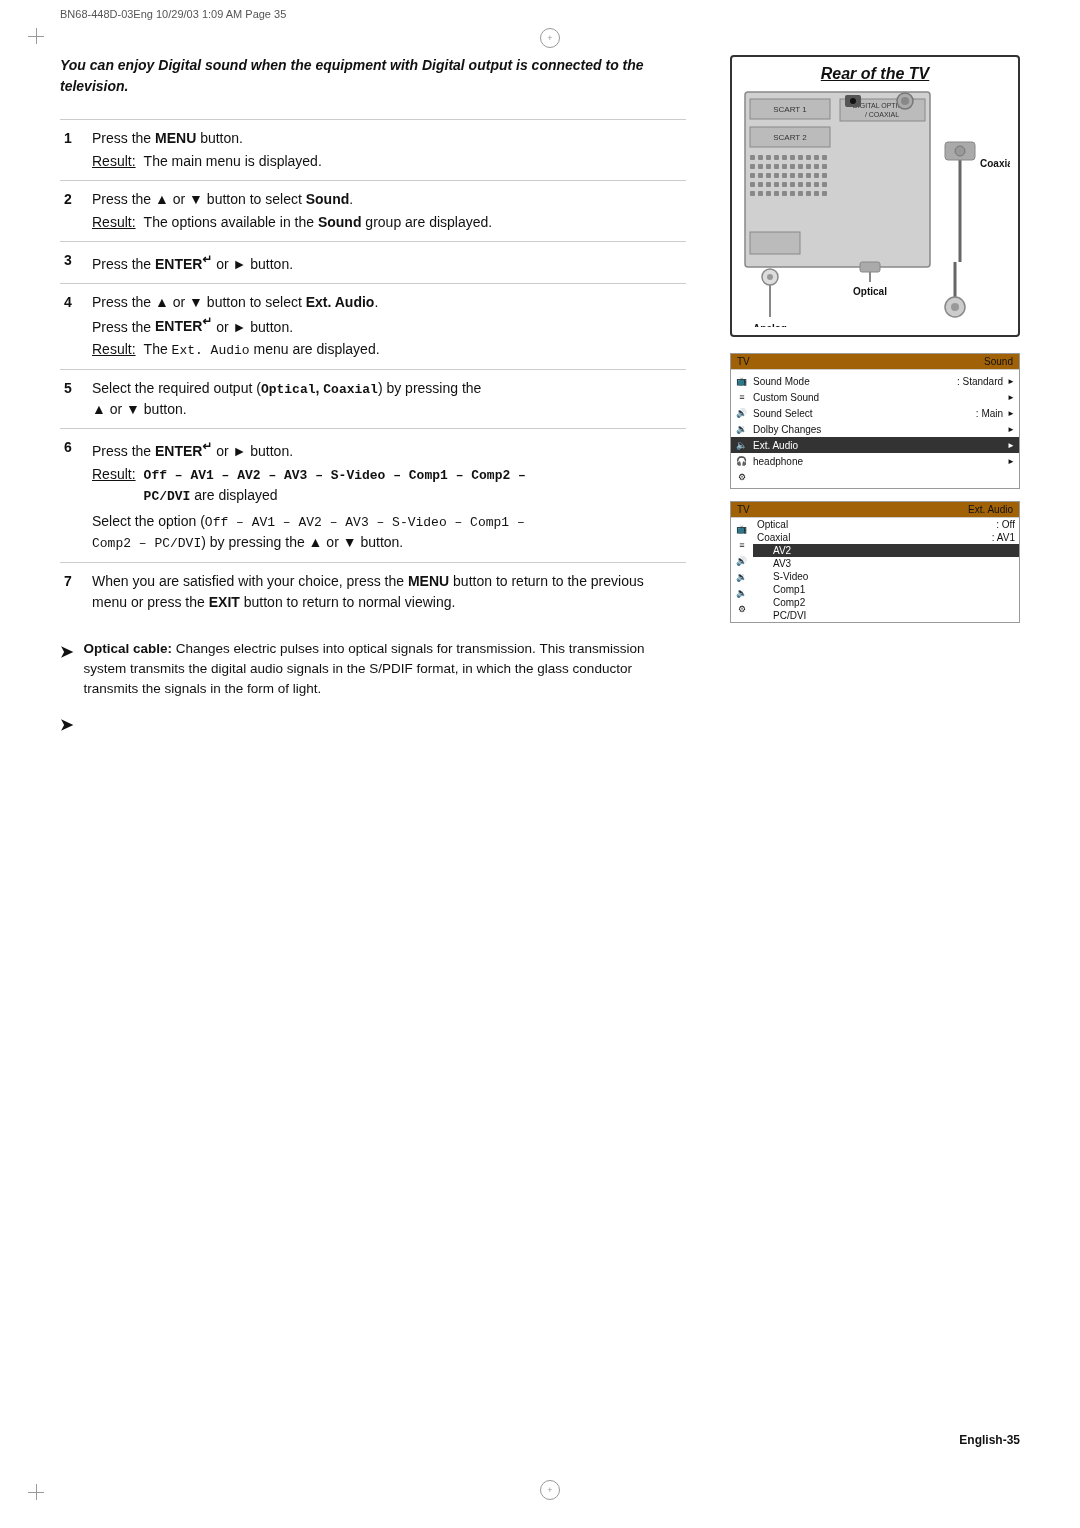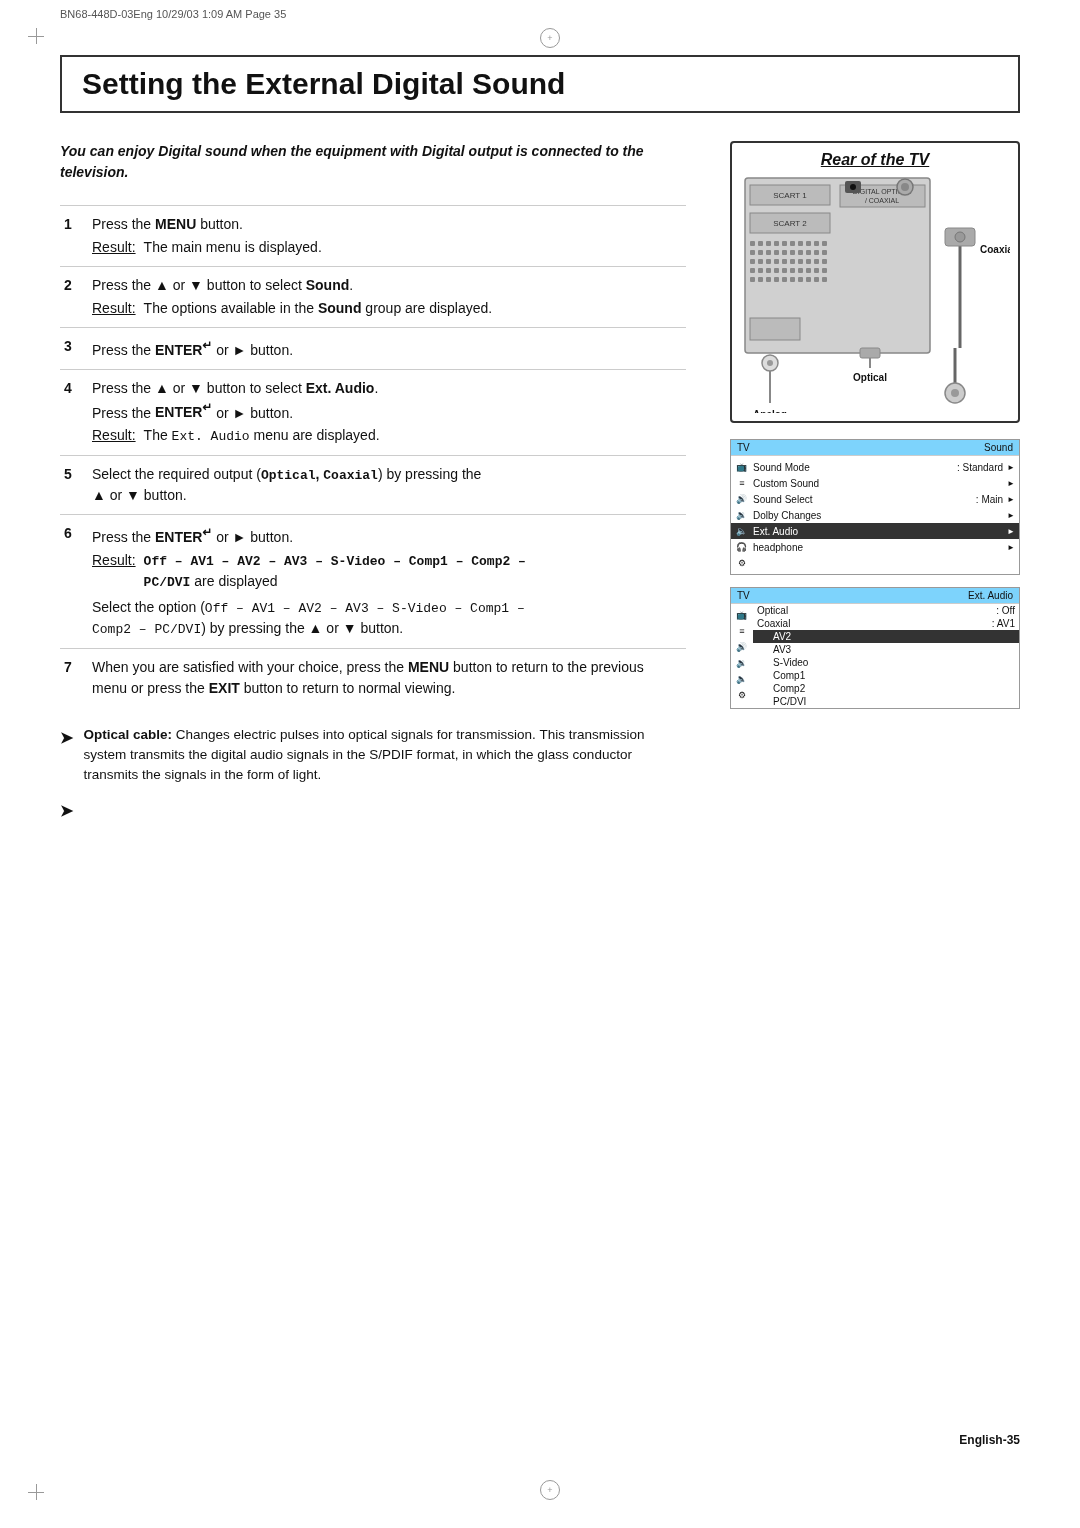--- a/index.html
+++ b/index.html
@@ -213,21 +213,21 @@
     .menu-screenshot {
       border: 1px solid #999;
       margin-bottom: 12px;
       font-size: 11px;
       background: #fff;
     }
 
     .menu-header {
       display: flex;
       justify-content: space-between;
-      background: #7dd3fc;
+      background: #a16207;
       padding: 2px 6px;
       font-size: 10px;
       border-bottom: 1px solid #ccc;
     }
 
     .menu-rows {
       padding: 3px 0;
     }
 
     .menu-row {
@@ -291,23 +291,20 @@
 <div class="corner-mark top-left corner-cross"></div>
 <div class="corner-mark bottom-left corner-cross"></div>
 <div class="registration-mark">+</div>
 <div class="registration-mark-bottom">+</div>
 
 <div class="page-header">BN68-448D-03Eng   10/29/03  1:09 AM   Page  35</div>
 
 <div class="main-content">
 
   
-  <div class="page-title-box">
-    <span class="page-title">Setting the External Digital Sound</span>
-  </div>
 
   <div class="two-col">
 
     <div class="left-col">
 
       <p class="intro-text">You can enjoy Digital sound when the equipment with Digital output is connected to the television.</p>
 
       <table class="steps-table">
         <tbody>
 

